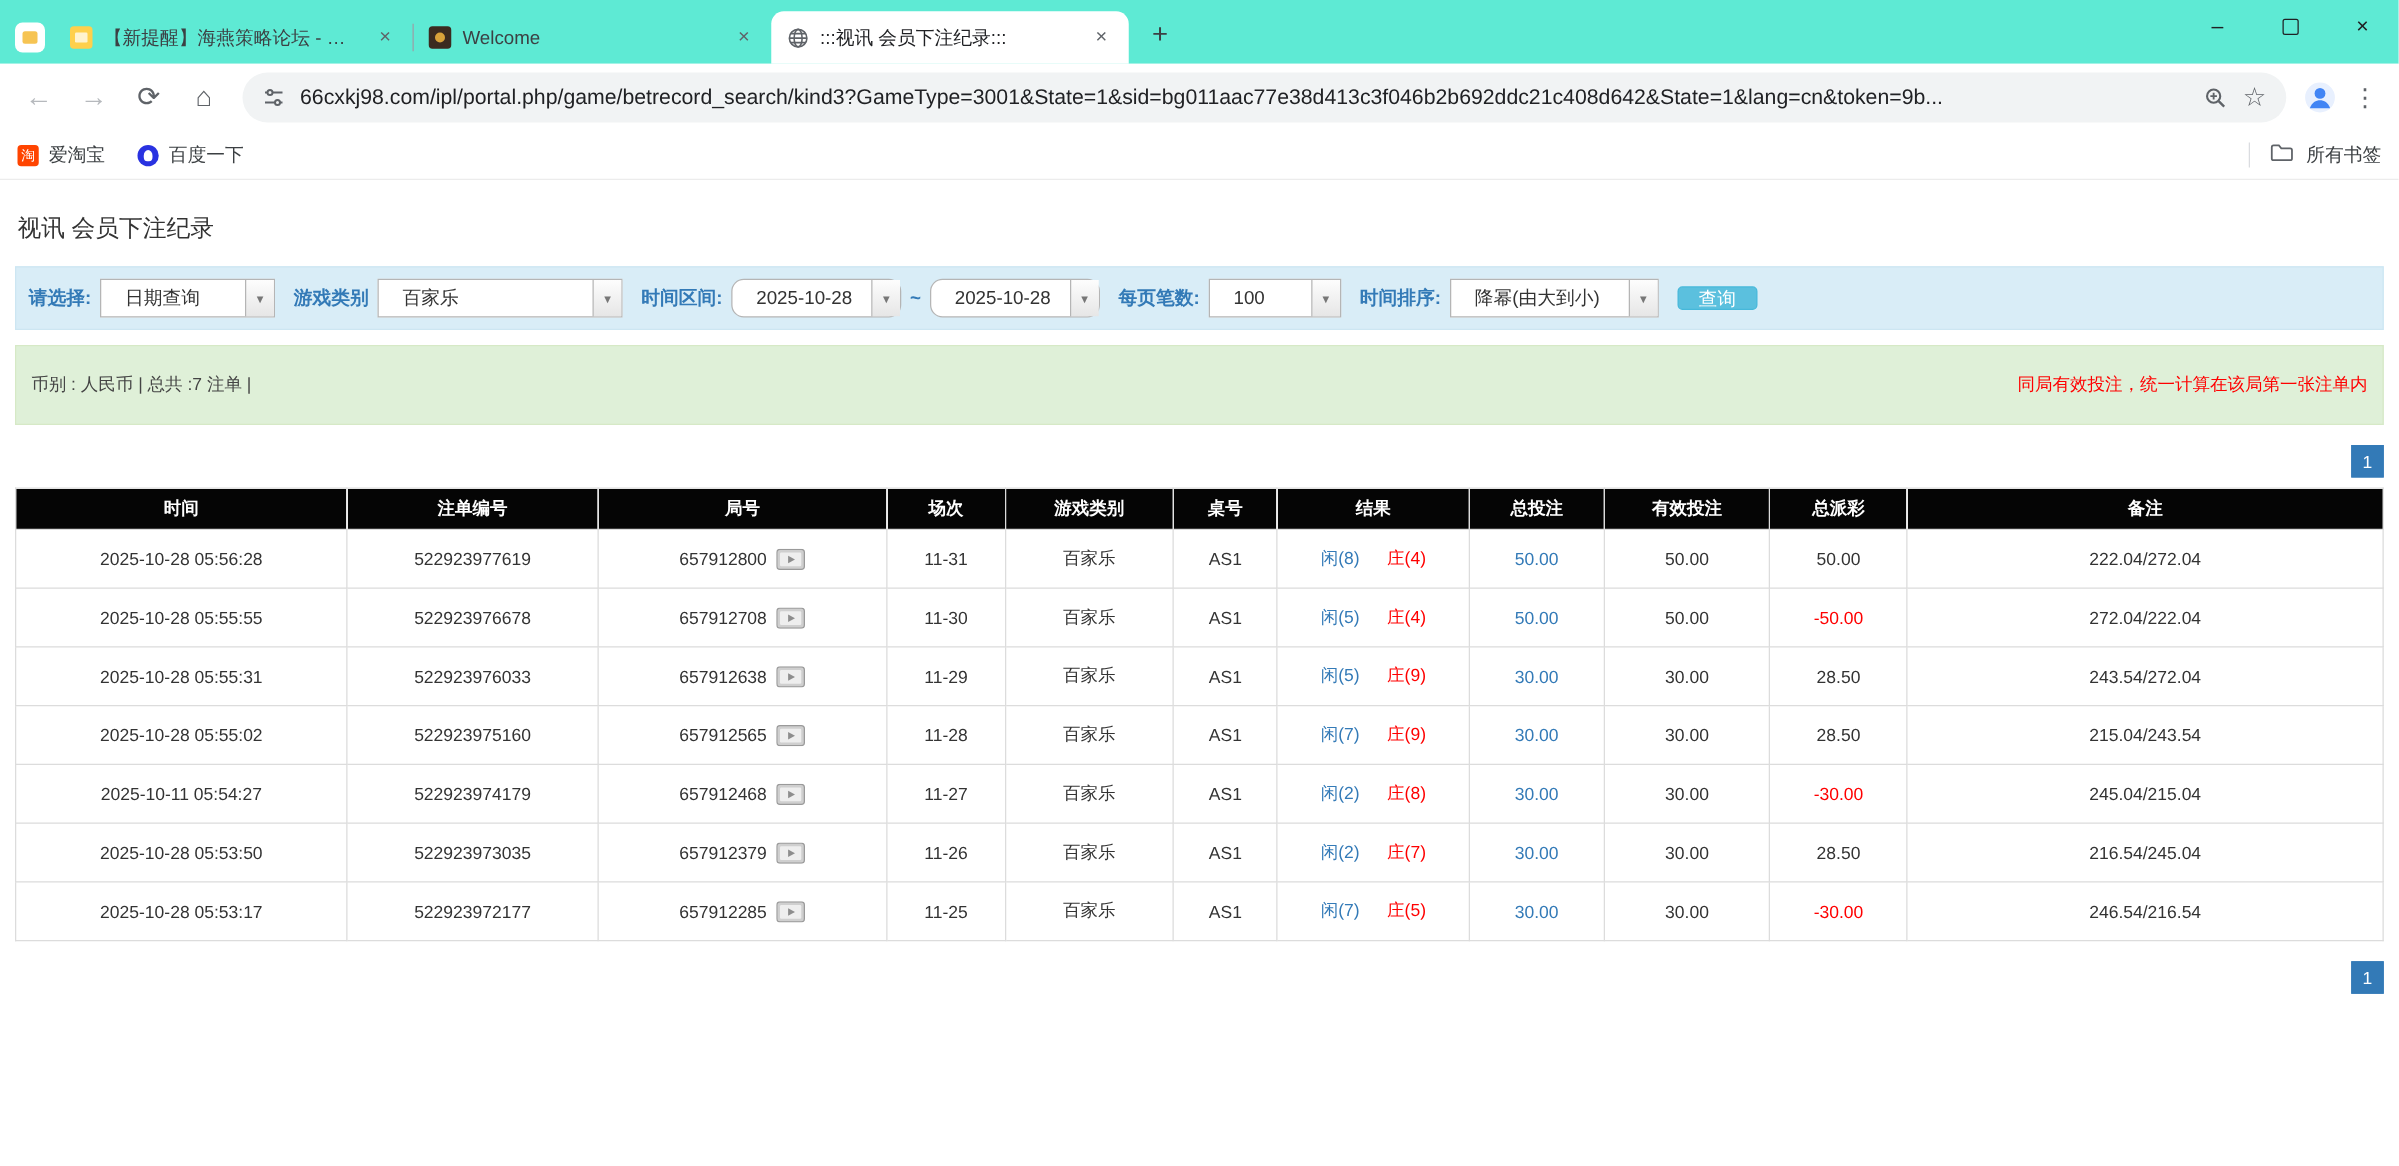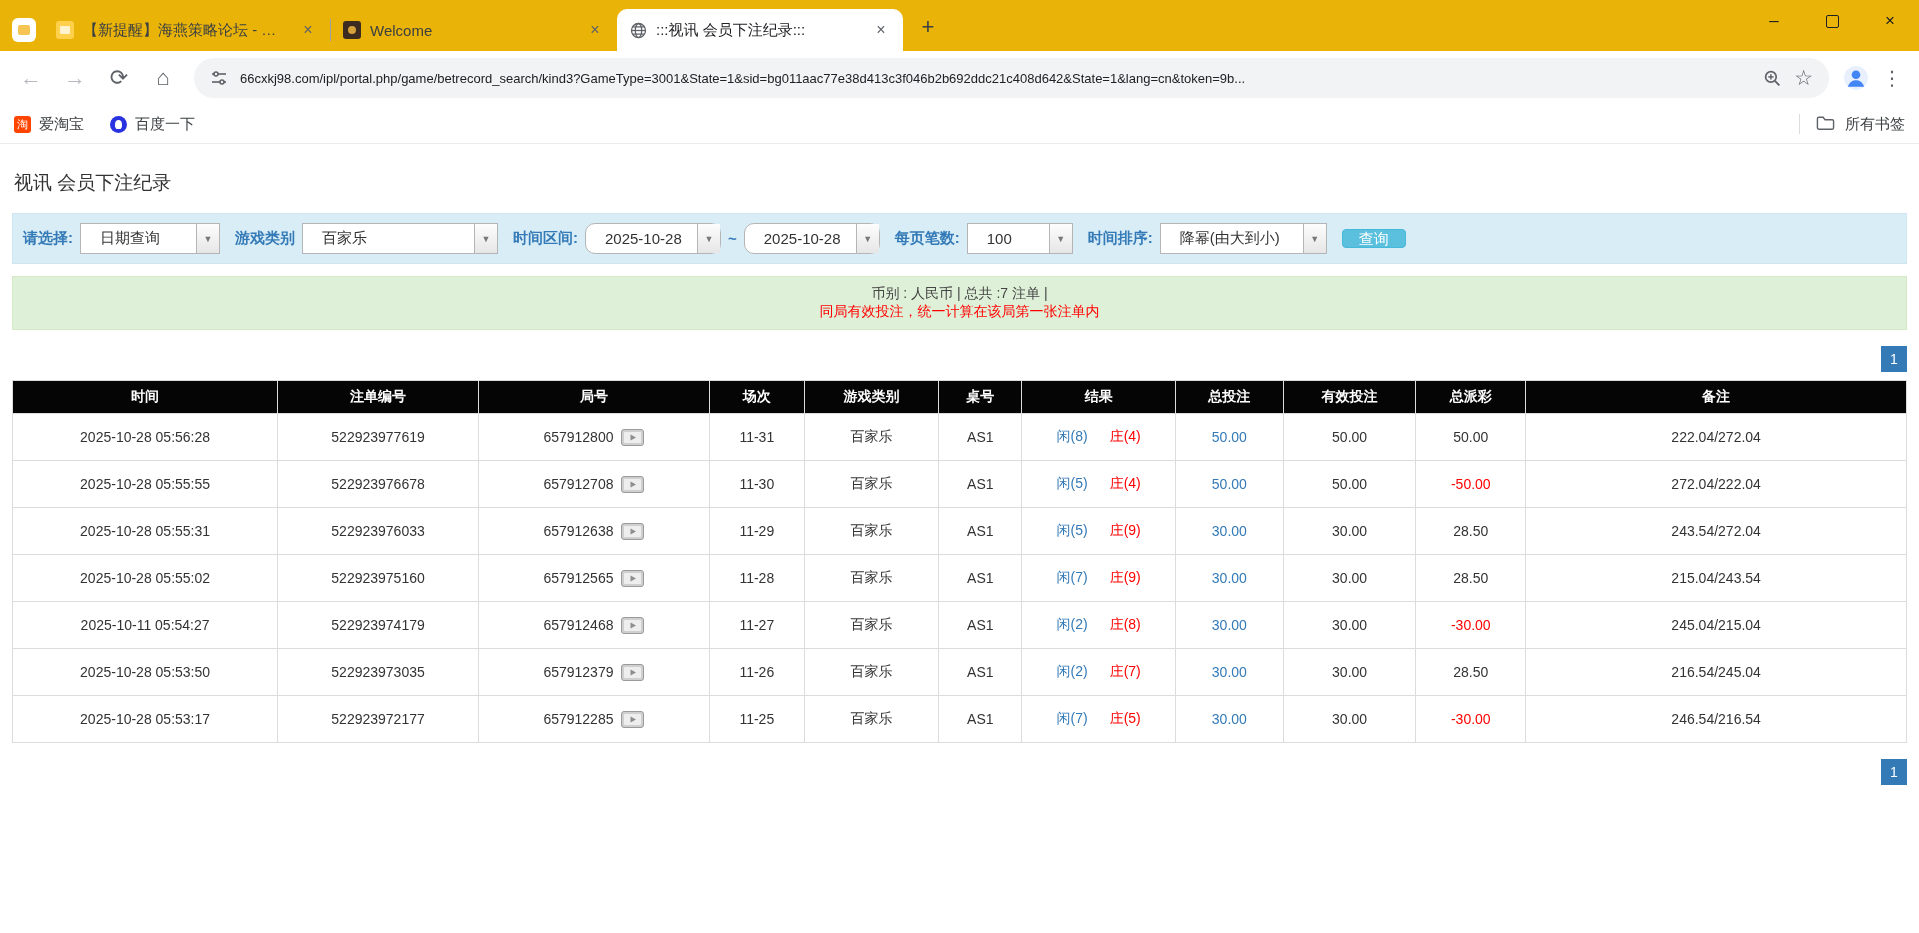--- a/index.html
+++ b/index.html
@@ -1,20 +1,20 @@
 <!DOCTYPE html>
 <html><head>
 <meta charset="utf-8">
 <style>
   * { box-sizing: border-box; margin: 0; padding: 0; }
   html, body { width: 1919px; height: 933px; overflow: hidden; }
   body { font-family: "Liberation Sans", sans-serif; background: #fff; }
 
   
-  .tab-strip { height: 51px; background: #eab308; display: flex; align-items: flex-end; padding-left: 10px; }
+  .tab-strip { height: 51px; background: #5eead4; display: flex; align-items: flex-end; padding-left: 10px; }
   .workspace-icon { width: 24px; height: 24px; margin: 0 8px 9px 2px; background: #fff; border-radius: 6px; display: flex; align-items: center; justify-content: center; }
   .workspace-icon .dot { width: 12px; height: 10px; background: #f6c453; border-radius: 2px; }
   .tab { width: 286px; height: 42px; display: flex; align-items: center; gap: 9px; padding: 0 12px; font-size: 15px; color: #3c4043; position: relative; cursor: default; }
   .tab.active { background: #fff; border-radius: 10px 10px 0 0; color: #202124; }
   .tab .title { flex: 1; white-space: nowrap; overflow: hidden; text-overflow: ellipsis; }
   .tab .close { width: 20px; height: 20px; border-radius: 50%; display: flex; align-items: center; justify-content: center; font-size: 16px; color: #5f6368; flex: none; }
   .tab-sep { width: 1px; height: 22px; background: #9aa0a6; margin-bottom: 10px; }
   .favicon { width: 18px; height: 18px; flex: none; display: flex; align-items: center; justify-content: center; }
   .fav-forum { background: #ffd04c; border-radius: 3px; position: relative; }
   .fav-forum::after { content: ""; position: absolute; left: 4px; top: 5px; width: 10px; height: 8px; background: #fff3cf; border-radius: 1px; }
@@ -22,21 +22,21 @@
   .fav-welcome::after { content: ""; position: absolute; left: 5px; top: 5px; width: 8px; height: 8px; background: #d8a23a; border-radius: 50%; }
   .new-tab-btn { width: 34px; height: 34px; margin: 0 0 7px 8px; border-radius: 50%; display: flex; align-items: center; justify-content: center; font-size: 22px; color: #3c4043; }
   .win-controls { margin-left: auto; display: flex; align-self: flex-start; }
   .win-btn { width: 58px; height: 42px; display: flex; align-items: center; justify-content: center; color: #202124; font-size: 17px; }
   .win-max-box { width: 13px; height: 13px; border: 1.6px solid #202124; border-radius: 2px; }
 
   .toolbar { height: 54px; background: #fff; display: flex; align-items: center; padding: 0 10px; gap: 2px; }
   .nav-btn { width: 42px; height: 42px; border-radius: 50%; display: flex; align-items: center; justify-content: center; color: #5f6368; font-size: 22px; flex: none; }
   .nav-btn.disabled { color: #b6b9bd; }
   .omnibox { flex: 1; height: 40px; background: #f1f3f4; border-radius: 20px; display: flex; align-items: center; gap: 12px; padding: 0 16px; margin: 0 8px; min-width: 0; }
-  .omnibox .url { flex: 1; font-size: 13px; color: #202124; white-space: nowrap; overflow: hidden; text-overflow: ellipsis; }
+  .omnibox .url { flex: 1; font-size: 17px; color: #202124; white-space: nowrap; overflow: hidden; text-overflow: ellipsis; }
   .omni-icon { flex: none; display: flex; align-items: center; justify-content: center; color: #5f6368; }
   .star { font-size: 21px; color: #5f6368; }
   .avatar { width: 34px; height: 34px; border-radius: 50%; display: flex; align-items: center; justify-content: center; flex: none; }
   .menu-dots { width: 34px; height: 34px; display: flex; align-items: center; justify-content: center; font-size: 20px; color: #5f6368; flex: none; }
 
   .bookmarks-bar { height: 39px; background: #fff; display: flex; align-items: center; padding: 0 14px; gap: 26px; font-size: 15px; color: #3c4043; border-bottom: 1px solid #ececec; }
   .bm-item { display: flex; align-items: center; gap: 8px; cursor: default; }
   .bm-ico-taobao { width: 17px; height: 17px; background: #ff4400; border-radius: 3px; color: #fff; font-size: 11px; display: flex; align-items: center; justify-content: center; }
   .bm-ico-baidu { width: 17px; height: 17px; background: #2932e1; border-radius: 50%; position: relative; }
   .bm-ico-baidu::after { content: ""; position: absolute; left: 5px; top: 4px; width: 7px; height: 9px; background: #fff; border-radius: 50% 50% 40% 40%; }
@@ -50,21 +50,21 @@
   .filter-bar { background: #d9edf7; border: 1px solid #cde6f2; padding: 9px 10px; display: flex; align-items: center; gap: 7px; font-size: 15px; }
   .filter-label { color: #337ab7; font-weight: bold; white-space: nowrap; margin-left: 8px; }
   .filter-label:first-child { margin-left: 0; }
   .combo { display: flex; height: 31px; background: #fff; border: 1px solid #b5b5b5; align-items: stretch; flex: none; padding-left: 10px; }
   .combo .val { flex: 1; display: flex; align-items: center; padding: 0 9px; font-size: 15px; color: #333; white-space: nowrap; overflow: hidden; }
   .combo .arrow { width: 23px; border-left: 1px solid #b5b5b5; background: linear-gradient(#fdfdfd, #e6e6e6); display: flex; align-items: center; justify-content: center; color: #777; font-size: 9px; }
   .w-mode { width: 140px; } .w-game { width: 196px; } .w-date { width: 136px; border-radius: 10px; } .w-per { width: 106px; } .w-sort { width: 167px; }
   .tilde { color: #337ab7; font-weight: bold; }
   .query-btn { height: 19px; padding: 0 16px; margin-left: 8px; background: #5bc0de; border: 1px solid #46b8da; border-radius: 4px; color: #fff; font-size: 15px; cursor: pointer; }
 
-  .info-bar { background: #dff0d8; border: 1px solid #d6e9c6; margin-top: 12px; padding: 8px 12px; display: flex; justify-content: space-between; align-items: center; font-size: 14px; color: #444; flex-direction: column; }
+  .info-bar { background: #dff0d8; border: 1px solid #d6e9c6; margin-top: 12px; padding: 22px 12px; display: flex; justify-content: space-between; align-items: center; font-size: 14px; color: #444; }
   .info-right { color: #f00; font-size: 14px; }
 
   .pager-row { display: flex; justify-content: flex-end; margin: 16px 0 8px; }
   .pager-row.bottom { margin: 16px 0 0; }
   .page-num { min-width: 26px; text-align: center; background: #337ab7; border: 1px solid #337ab7; color: #fff; font-size: 14px; padding: 4px 8px; cursor: pointer; }
 
   table.bet-table { width: 100%; border-collapse: collapse; font-size: 14px; table-layout: fixed; }
   .bet-table thead th { background: #050505; color: #fff; font-weight: bold; padding: 7px 4px; border: 1px solid #dcdcdc; text-align: center; white-space: nowrap; overflow: hidden; }
   .bet-table tbody td { border: 1px solid #dcdcdc; text-align: center; padding: 14px 4px; color: #333; white-space: nowrap; overflow: hidden; }
   .bet-table .blue { color: #337ab7; }

